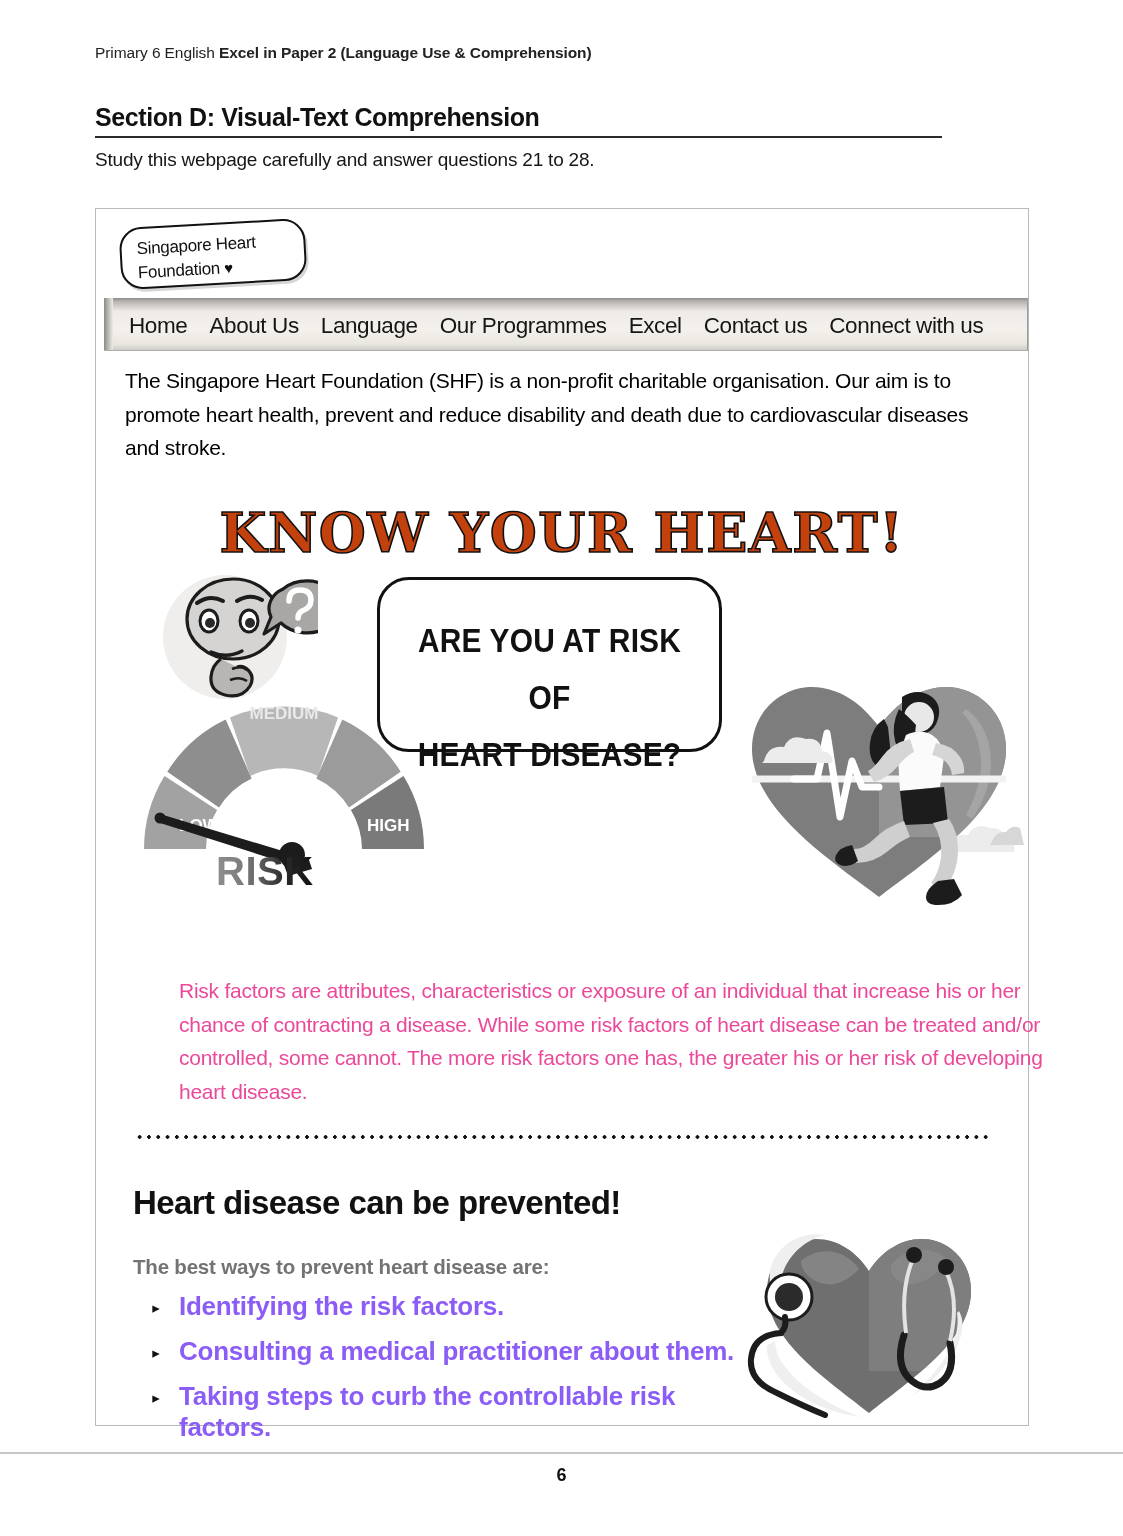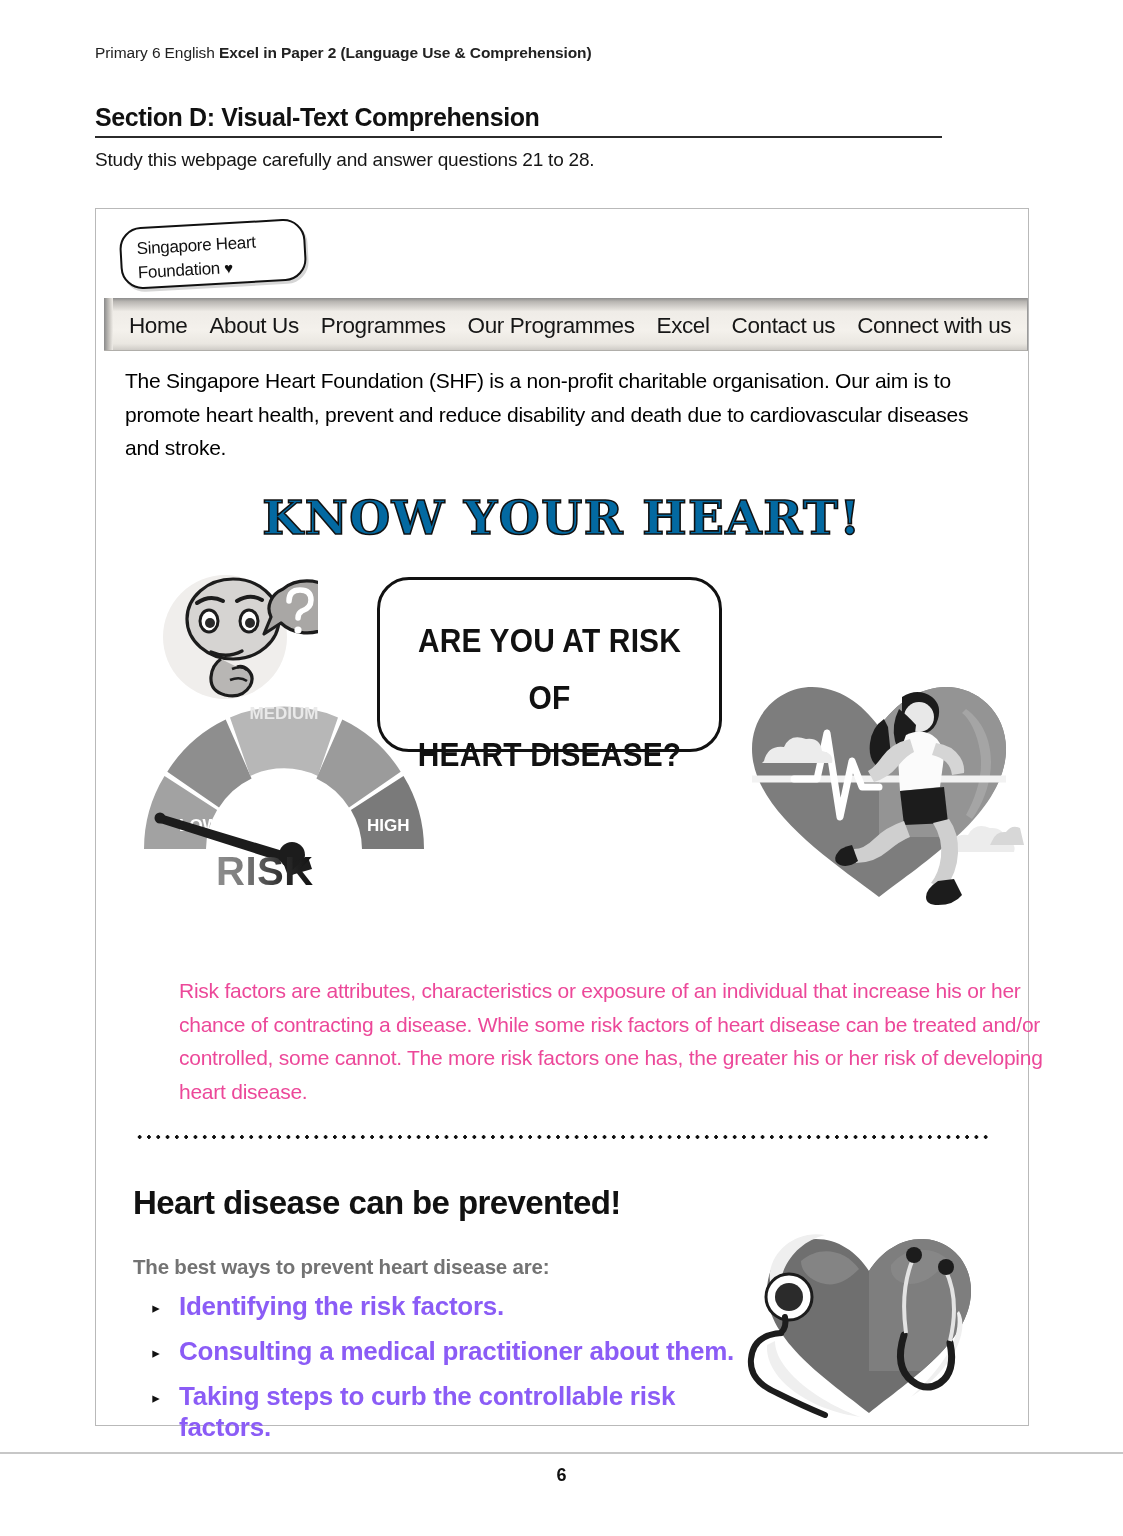--- a/index.html
+++ b/index.html
@@ -91,27 +91,27 @@
   }
 
   
   .intro {
     position:absolute; left:29px; top:155px; width:880px;
     font-size:21px; line-height:33.5px; color:#000000; letter-spacing:-0.25px;
   }
 
   
   .kyh {
-    position:absolute; left:0; top:281px; width:100%;
+    position:absolute; left:0; top:292px; width:100%;
     text-align:center;
     font-family:"DejaVu Serif", serif;
     font-weight:700;
-    font-size:47px;
+    font-size:54px;
     letter-spacing:1.5px;
-    color:#0369a1;
+    color:#c2410c;
     -webkit-text-stroke: 1.6px #111;
   }
 
   
   .hero { position:absolute; left:0; top:350px; width:100%; height:390px; }
 
   .thinking { position:absolute; left:37px; top:0px; width:185px; height:150px; }
   .bubble-box {
     position:absolute; left:281px; top:18px; width:345px; height:175px;
     border:3.5px solid #111; border-radius:32px; background:#fff; z-index:3;
@@ -196,21 +196,21 @@
       <span>Singapore Heart</span><br>
       <span>Foundation</span>
       <span class="logo-heart">♥</span>
     </div>
   </div>
 
   <div class="navbar">
     <div class="nav-items">
       <span class="nav-item">Home</span>
       <span class="nav-item">About Us</span>
-      <span class="nav-item">Programmes</span>
+      <span class="nav-item">Language</span>
       <span class="nav-item">Our Programmes</span>
       <span class="nav-item">Excel</span>
       <span class="nav-item">Contact us</span>
       <span class="nav-item">Connect with us</span>
     </div>
   </div>
 
   <div class="intro">The Singapore Heart Foundation (SHF) is a non-profit charitable organisation. Our aim is to promote heart health, prevent and reduce disability and death due to cardiovascular diseases and stroke.</div>
 
   <div class="kyh">KNOW YOUR HEART!</div>

